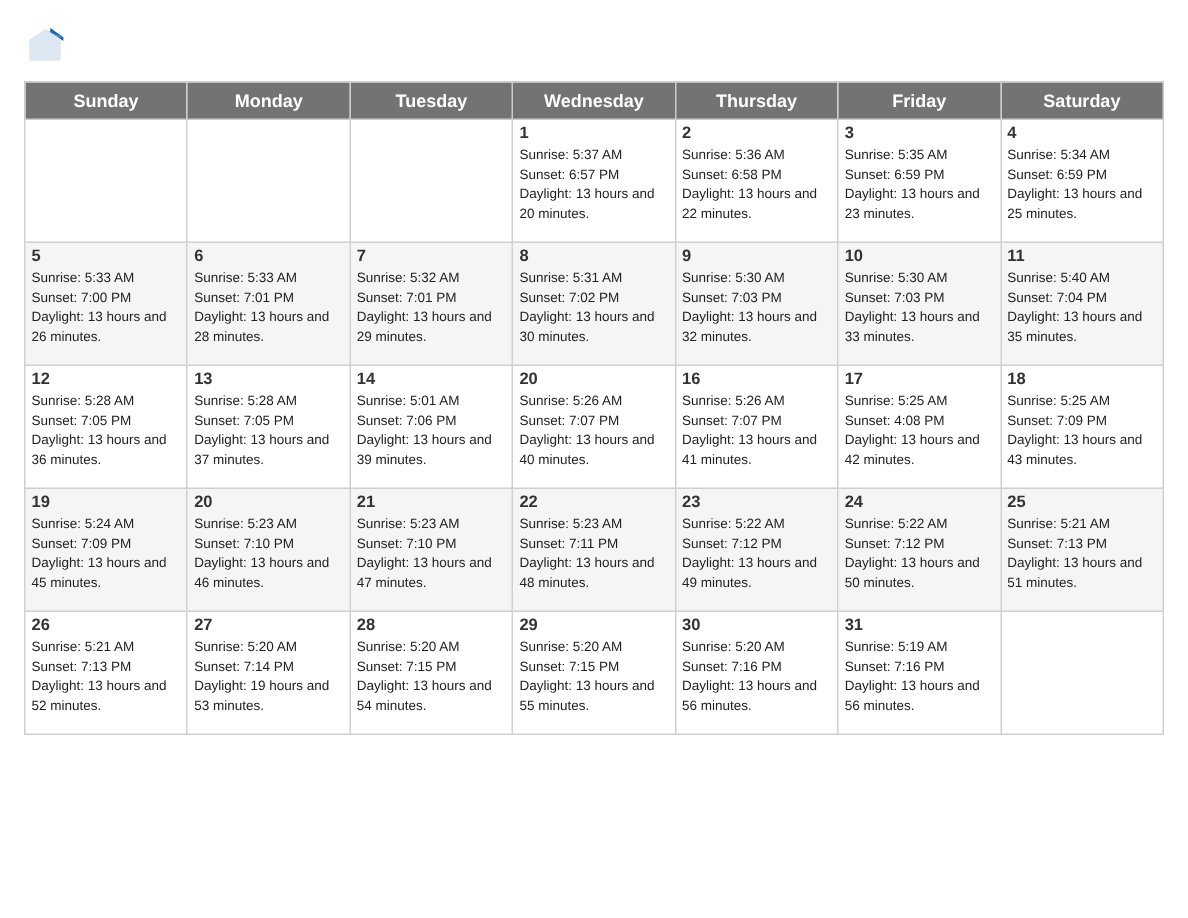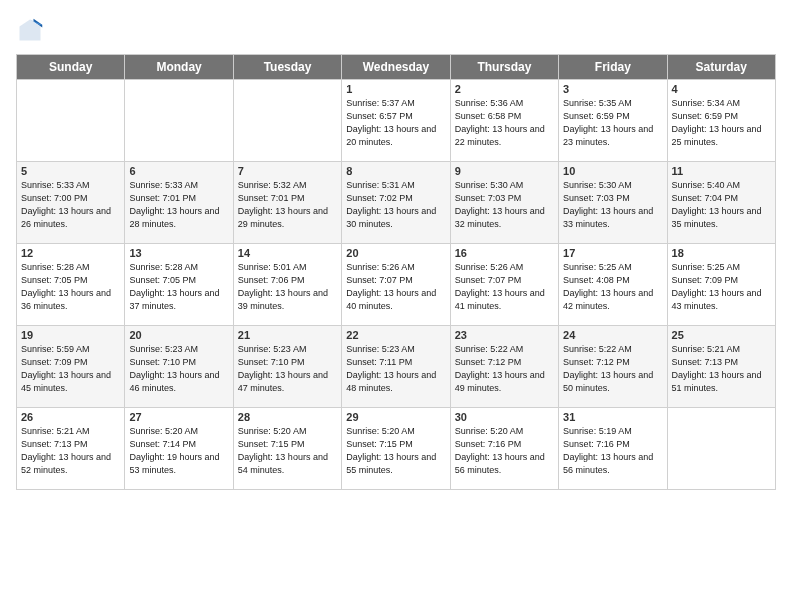--- a/index.html
+++ b/index.html
@@ -151,21 +151,21 @@
         <tr class="row-odd">
           <td><span class="day-number">12</span><span class="cell-text">Sunrise: 5:28 AM</span><br><span class="cell-text">Sunset: 7:05 PM</span><br><span class="cell-text">Daylight: 13 hours and 36 minutes.</span></td>
           <td><span class="day-number">13</span><span class="cell-text">Sunrise: 5:28 AM</span><br><span class="cell-text">Sunset: 7:05 PM</span><br><span class="cell-text">Daylight: 13 hours and 37 minutes.</span></td>
           <td><span class="day-number">14</span><span class="cell-text">Sunrise: 5:01 AM</span><br><span class="cell-text">Sunset: 7:06 PM</span><br><span class="cell-text">Daylight: 13 hours and 39 minutes.</span></td>
           <td><span class="day-number">20</span><span class="cell-text">Sunrise: 5:26 AM</span><br><span class="cell-text">Sunset: 7:07 PM</span><br><span class="cell-text">Daylight: 13 hours and 40 minutes.</span></td>
           <td><span class="day-number">16</span><span class="cell-text">Sunrise: 5:26 AM</span><br><span class="cell-text">Sunset: 7:07 PM</span><br><span class="cell-text">Daylight: 13 hours and 41 minutes.</span></td>
           <td><span class="day-number">17</span><span class="cell-text">Sunrise: 5:25 AM</span><br><span class="cell-text">Sunset: 4:08 PM</span><br><span class="cell-text">Daylight: 13 hours and 42 minutes.</span></td>
           <td><span class="day-number">18</span><span class="cell-text">Sunrise: 5:25 AM</span><br><span class="cell-text">Sunset: 7:09 PM</span><br><span class="cell-text">Daylight: 13 hours and 43 minutes.</span></td>
         </tr>
         <tr class="row-even">
-          <td><span class="day-number">19</span><span class="cell-text">Sunrise: 5:59 AM</span><br><span class="cell-text">Sunset: 7:09 PM</span><br><span class="cell-text">Daylight: 13 hours and 45 minutes.</span></td>
+          <td><span class="day-number">19</span><span class="cell-text">Sunrise: 5:24 AM</span><br><span class="cell-text">Sunset: 7:09 PM</span><br><span class="cell-text">Daylight: 13 hours and 45 minutes.</span></td>
           <td><span class="day-number">20</span><span class="cell-text">Sunrise: 5:23 AM</span><br><span class="cell-text">Sunset: 7:10 PM</span><br><span class="cell-text">Daylight: 13 hours and 46 minutes.</span></td>
           <td><span class="day-number">21</span><span class="cell-text">Sunrise: 5:23 AM</span><br><span class="cell-text">Sunset: 7:10 PM</span><br><span class="cell-text">Daylight: 13 hours and 47 minutes.</span></td>
           <td><span class="day-number">22</span><span class="cell-text">Sunrise: 5:23 AM</span><br><span class="cell-text">Sunset: 7:11 PM</span><br><span class="cell-text">Daylight: 13 hours and 48 minutes.</span></td>
           <td><span class="day-number">23</span><span class="cell-text">Sunrise: 5:22 AM</span><br><span class="cell-text">Sunset: 7:12 PM</span><br><span class="cell-text">Daylight: 13 hours and 49 minutes.</span></td>
           <td><span class="day-number">24</span><span class="cell-text">Sunrise: 5:22 AM</span><br><span class="cell-text">Sunset: 7:12 PM</span><br><span class="cell-text">Daylight: 13 hours and 50 minutes.</span></td>
           <td><span class="day-number">25</span><span class="cell-text">Sunrise: 5:21 AM</span><br><span class="cell-text">Sunset: 7:13 PM</span><br><span class="cell-text">Daylight: 13 hours and 51 minutes.</span></td>
         </tr>
         <tr class="row-odd">
           <td><span class="day-number">26</span><span class="cell-text">Sunrise: 5:21 AM</span><br><span class="cell-text">Sunset: 7:13 PM</span><br><span class="cell-text">Daylight: 13 hours and 52 minutes.</span></td>
           <td><span class="day-number">27</span><span class="cell-text">Sunrise: 5:20 AM</span><br><span class="cell-text">Sunset: 7:14 PM</span><br><span class="cell-text">Daylight: 19 hours and 53 minutes.</span></td>

